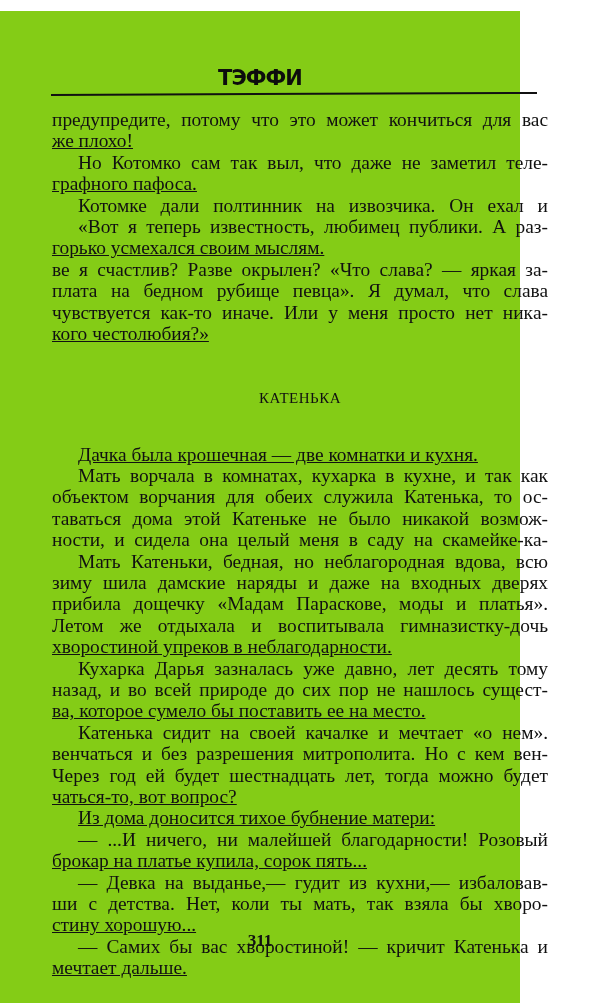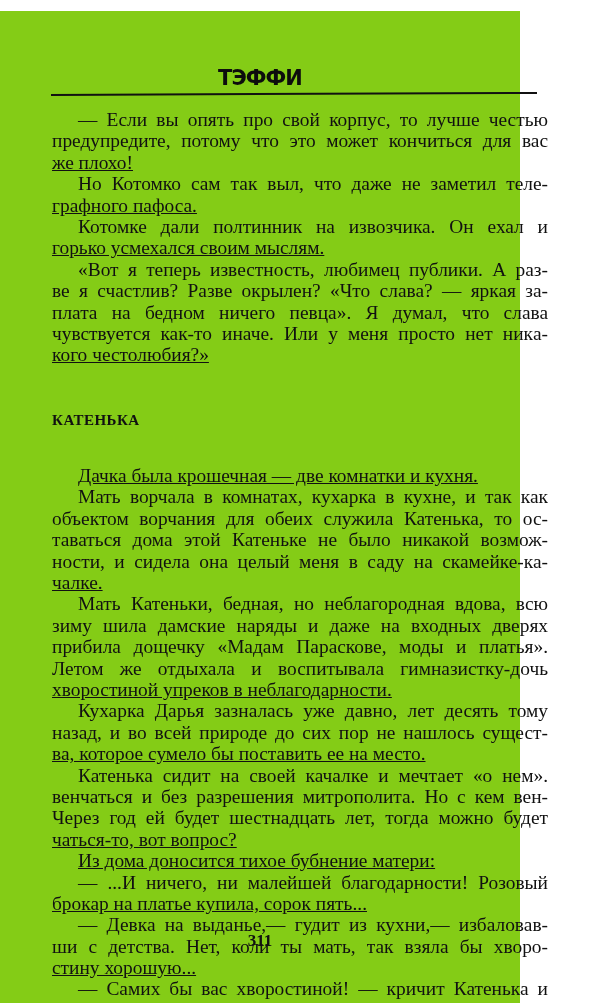--- a/index.html
+++ b/index.html
@@ -59,22 +59,22 @@
     text-align: justify;
     text-align-last: justify;
     height: 21.4px;
   }
   .ln.indent { padding-left: 26px; }
   .ln.last { text-align-last: left; text-decoration: underline; }
   .gap { display: block; height: 44px; }
   .gap2 { display: block; height: 34px; }
   .chapter-title {
     display: block;
-    text-align: left;
-    font-weight: bold;
+    text-align: center;
+    font-weight: normal;
     font-size: 15px;
     letter-spacing: 0.5px;
     height: 21.4px;
     line-height: 21.4px;
   }
   .page-number {
     position: absolute;
     left: 0; right: 0;
     top: 920px;
     text-align: center;
@@ -85,43 +85,41 @@
 </style>
 </head>
 <body>
 
 <div class="page">
   <div class="running-head">ТЭФФИ</div>
   <div class="head-rule"></div>
 
   <div class="body-text">
     <div id="prev-lines">
-        <span class="ln indent">— Если вы опять про свой корпус, то лучше честью</span>
         <span class="ln">предупредите, потому что это может кончиться для вас</span>
         <span class="ln last">же плохо!</span>
         <span class="ln indent">Но Котомко сам так выл, что даже не заметил теле-</span>
         <span class="ln last">графного пафоса.</span>
         <span class="ln indent">Котомке дали полтинник на извозчика. Он ехал и</span>
+        <span class="ln indent">«Вот я теперь известность, любимец публики. А раз-</span>
         <span class="ln last">горько усмехался своим мыслям.</span>
-        <span class="ln indent">«Вот я теперь известность, любимец публики. А раз-</span>
         <span class="ln">ве я счастлив? Разве окрылен? «Что слава? — яркая за-</span>
-        <span class="ln">плата на бедном ничего певца». Я думал, что слава</span>
+        <span class="ln">плата на бедном рубище певца». Я думал, что слава</span>
         <span class="ln">чувствуется как-то иначе. Или у меня просто нет никa-</span>
         <span class="ln last">кого честолюбия?»</span>
       </div>
     <span class="gap"></span>
     <span class="chapter-title">КАТЕНЬКА</span>
     <span class="gap2"></span>
     <div id="story-lines">
         <span class="ln indent last">Дачка была крошечная — две комнатки и кухня.</span>
         <span class="ln indent">Мать ворчала в комнатах, кухарка в кухне, и так как</span>
         <span class="ln">объектом ворчания для обеих служила Катенька, то ос-</span>
         <span class="ln">таваться дома этой Катеньке не было никакой возмож-</span>
         <span class="ln">ности, и сидела она целый меня в саду на скамейке-ка-</span>
-        <span class="ln last">чалке.</span>
         <span class="ln indent">Мать Катеньки, бедная, но неблагородная вдова, всю</span>
         <span class="ln">зиму шила дамские наряды и даже на входных дверях</span>
         <span class="ln">прибила дощечку «Мадам Параскове, моды и платья».</span>
         <span class="ln">Летом же отдыхала и воспитывала гимназистку-дочь</span>
         <span class="ln last">хворостиной упреков в неблагодарности.</span>
         <span class="ln indent">Кухарка Дарья зазналась уже давно, лет десять тому</span>
         <span class="ln">назад, и во всей природе до сих пор не нашлось сущест-</span>
         <span class="ln last">ва, которое сумело бы поставить ее на место.</span>
         <span class="ln indent">Катенька сидит на своей качалке и мечтает «о нем».</span>
         <span class="ln">венчаться и без разрешения митрополита. Но с кем вен-</span>

